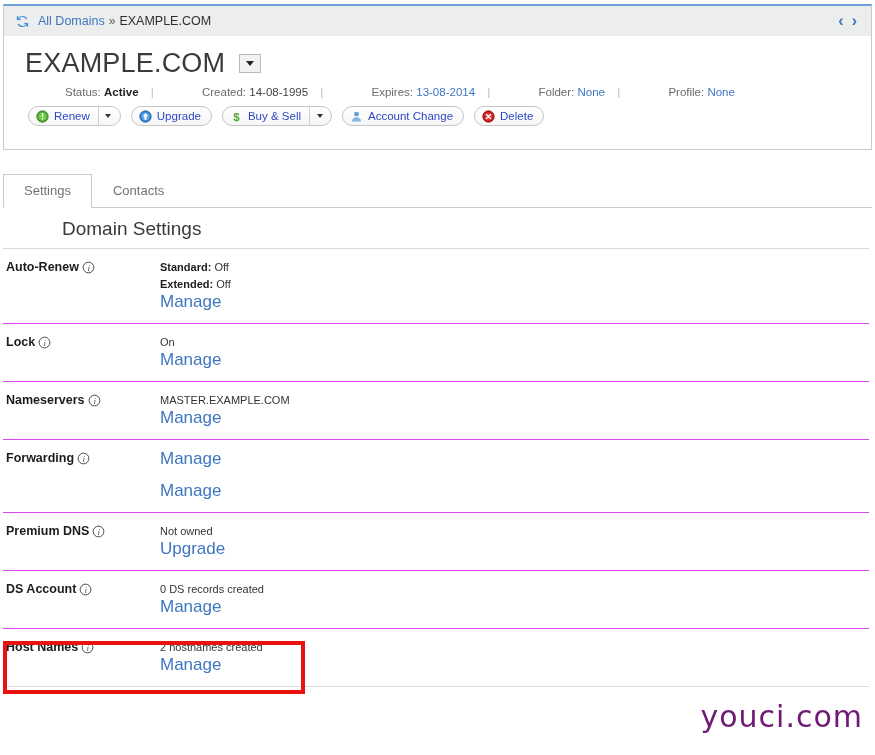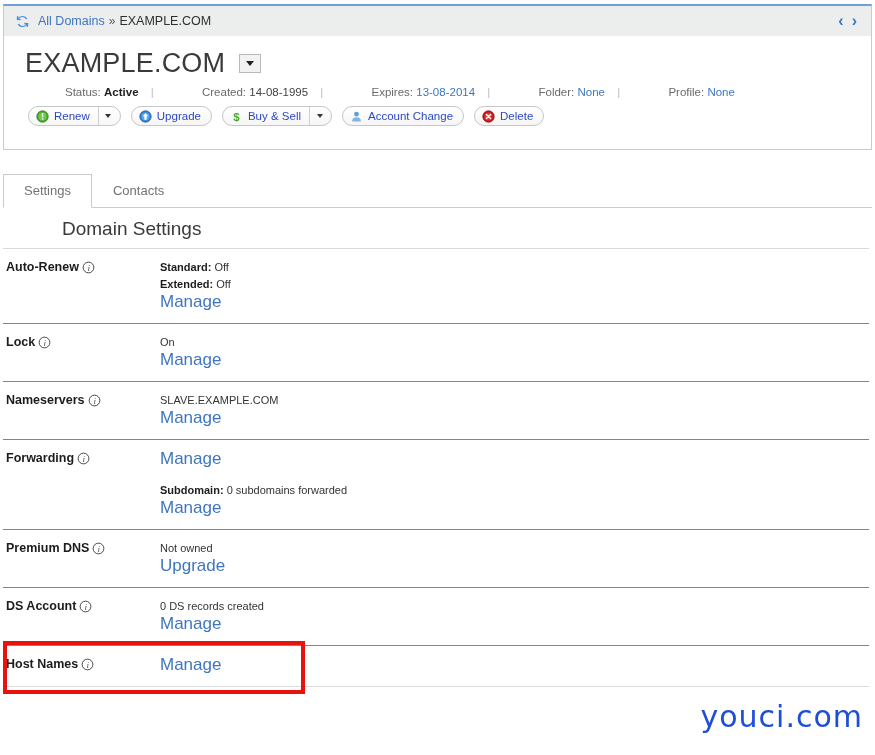--- a/index.html
+++ b/index.html
@@ -286,21 +286,21 @@
     pointer-events: none;
     z-index: 5;
   }
 
   
   .watermark {
     position: absolute;
     right: 12px;
     top: 699px;
     font-size: 30px;
-    color: #1d4ed8;
+    color: #701a75;
     letter-spacing: 1px;
     font-family: "DejaVu Sans", sans-serif;
     user-select: none;
     z-index: 4;
   }
 </style>
 </head>
 <body>
 
 <div id="page">
@@ -441,36 +441,35 @@
       </div>
       <div class="srow">
         <div class="label-col">
           <span class="row-label">Nameservers</span>
           <svg class="info-icon" viewBox="0 0 16 16">
             <circle cx="8" cy="8" r="6.6" fill="none" stroke="#333" stroke-width="1.1"></circle>
             <text x="8.3" y="12" font-size="9.5" font-style="italic" text-anchor="middle" fill="#333" font-family="Liberation Serif, serif">i</text>
           </svg>
         </div>
         <div class="value-col">
-          <div class="vline">SLAVE.EXAMPLE.COM</div>
+          <div class="vline">MASTER.EXAMPLE.COM</div>
           <div><a class="vlink">Manage</a></div>
         </div>
       </div>
       <div class="srow">
         <div class="label-col">
           <span class="row-label">Forwarding</span>
           <svg class="info-icon" viewBox="0 0 16 16">
             <circle cx="8" cy="8" r="6.6" fill="none" stroke="#333" stroke-width="1.1"></circle>
             <text x="8.3" y="12" font-size="9.5" font-style="italic" text-anchor="middle" fill="#333" font-family="Liberation Serif, serif">i</text>
           </svg>
         </div>
         <div class="value-col">
           <div><a class="vlink">Manage</a></div>
           <div class="vgap"></div>
-          <div class="vline"><b>Subdomain:</b> <span>0 subdomains forwarded</span></div>
           <div><a class="vlink">Manage</a></div>
         </div>
       </div>
       <div class="srow">
         <div class="label-col">
           <span class="row-label">Premium DNS</span>
           <svg class="info-icon" viewBox="0 0 16 16">
             <circle cx="8" cy="8" r="6.6" fill="none" stroke="#333" stroke-width="1.1"></circle>
             <text x="8.3" y="12" font-size="9.5" font-style="italic" text-anchor="middle" fill="#333" font-family="Liberation Serif, serif">i</text>
           </svg>
@@ -495,20 +494,21 @@
       </div>
       <div class="srow">
         <div class="label-col">
           <span class="row-label">Host Names</span>
           <svg class="info-icon" viewBox="0 0 16 16">
             <circle cx="8" cy="8" r="6.6" fill="none" stroke="#333" stroke-width="1.1"></circle>
             <text x="8.3" y="12" font-size="9.5" font-style="italic" text-anchor="middle" fill="#333" font-family="Liberation Serif, serif">i</text>
           </svg>
         </div>
         <div class="value-col">
+          <div class="vline">2 hostnames created</div>
           <div><a class="vlink">Manage</a></div>
         </div>
       </div>
     </div>
 
   <div class="highlight-box"></div>
 
   <div class="watermark">youci.com</div>
 </div>
 

